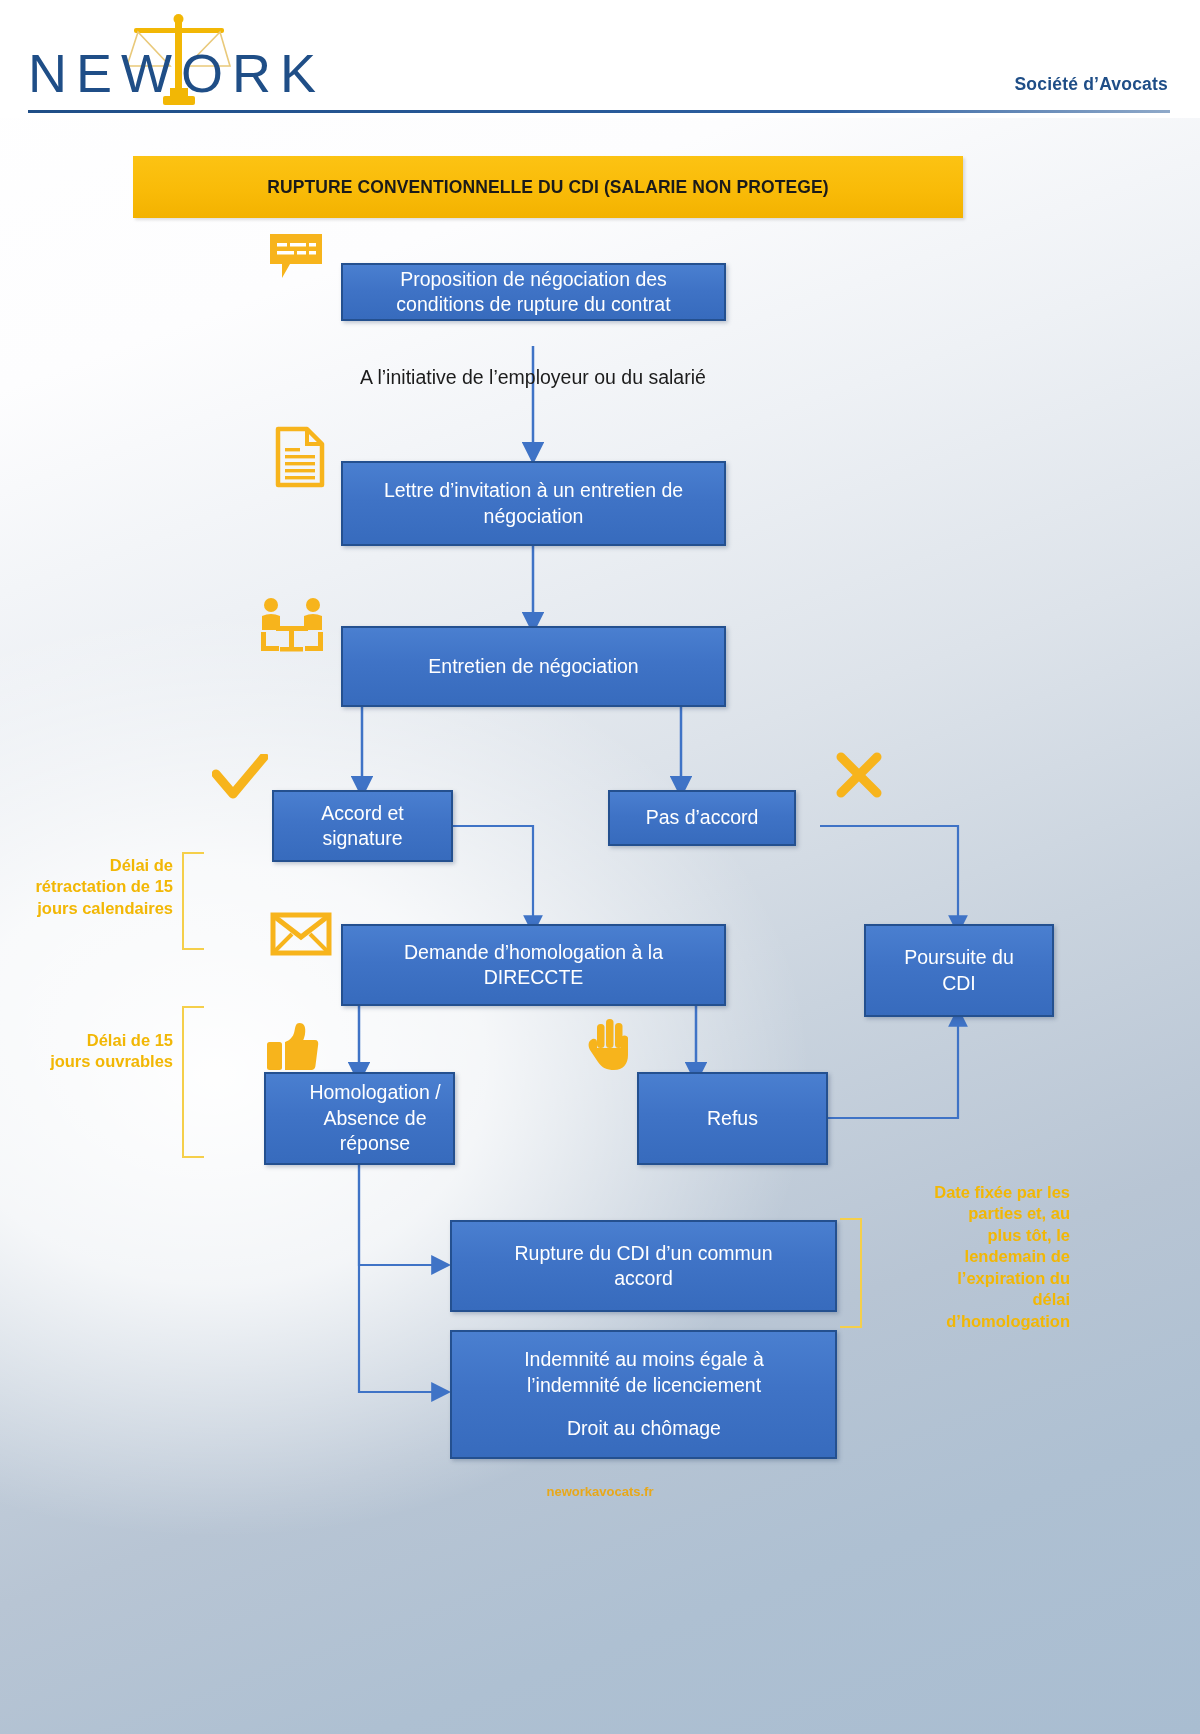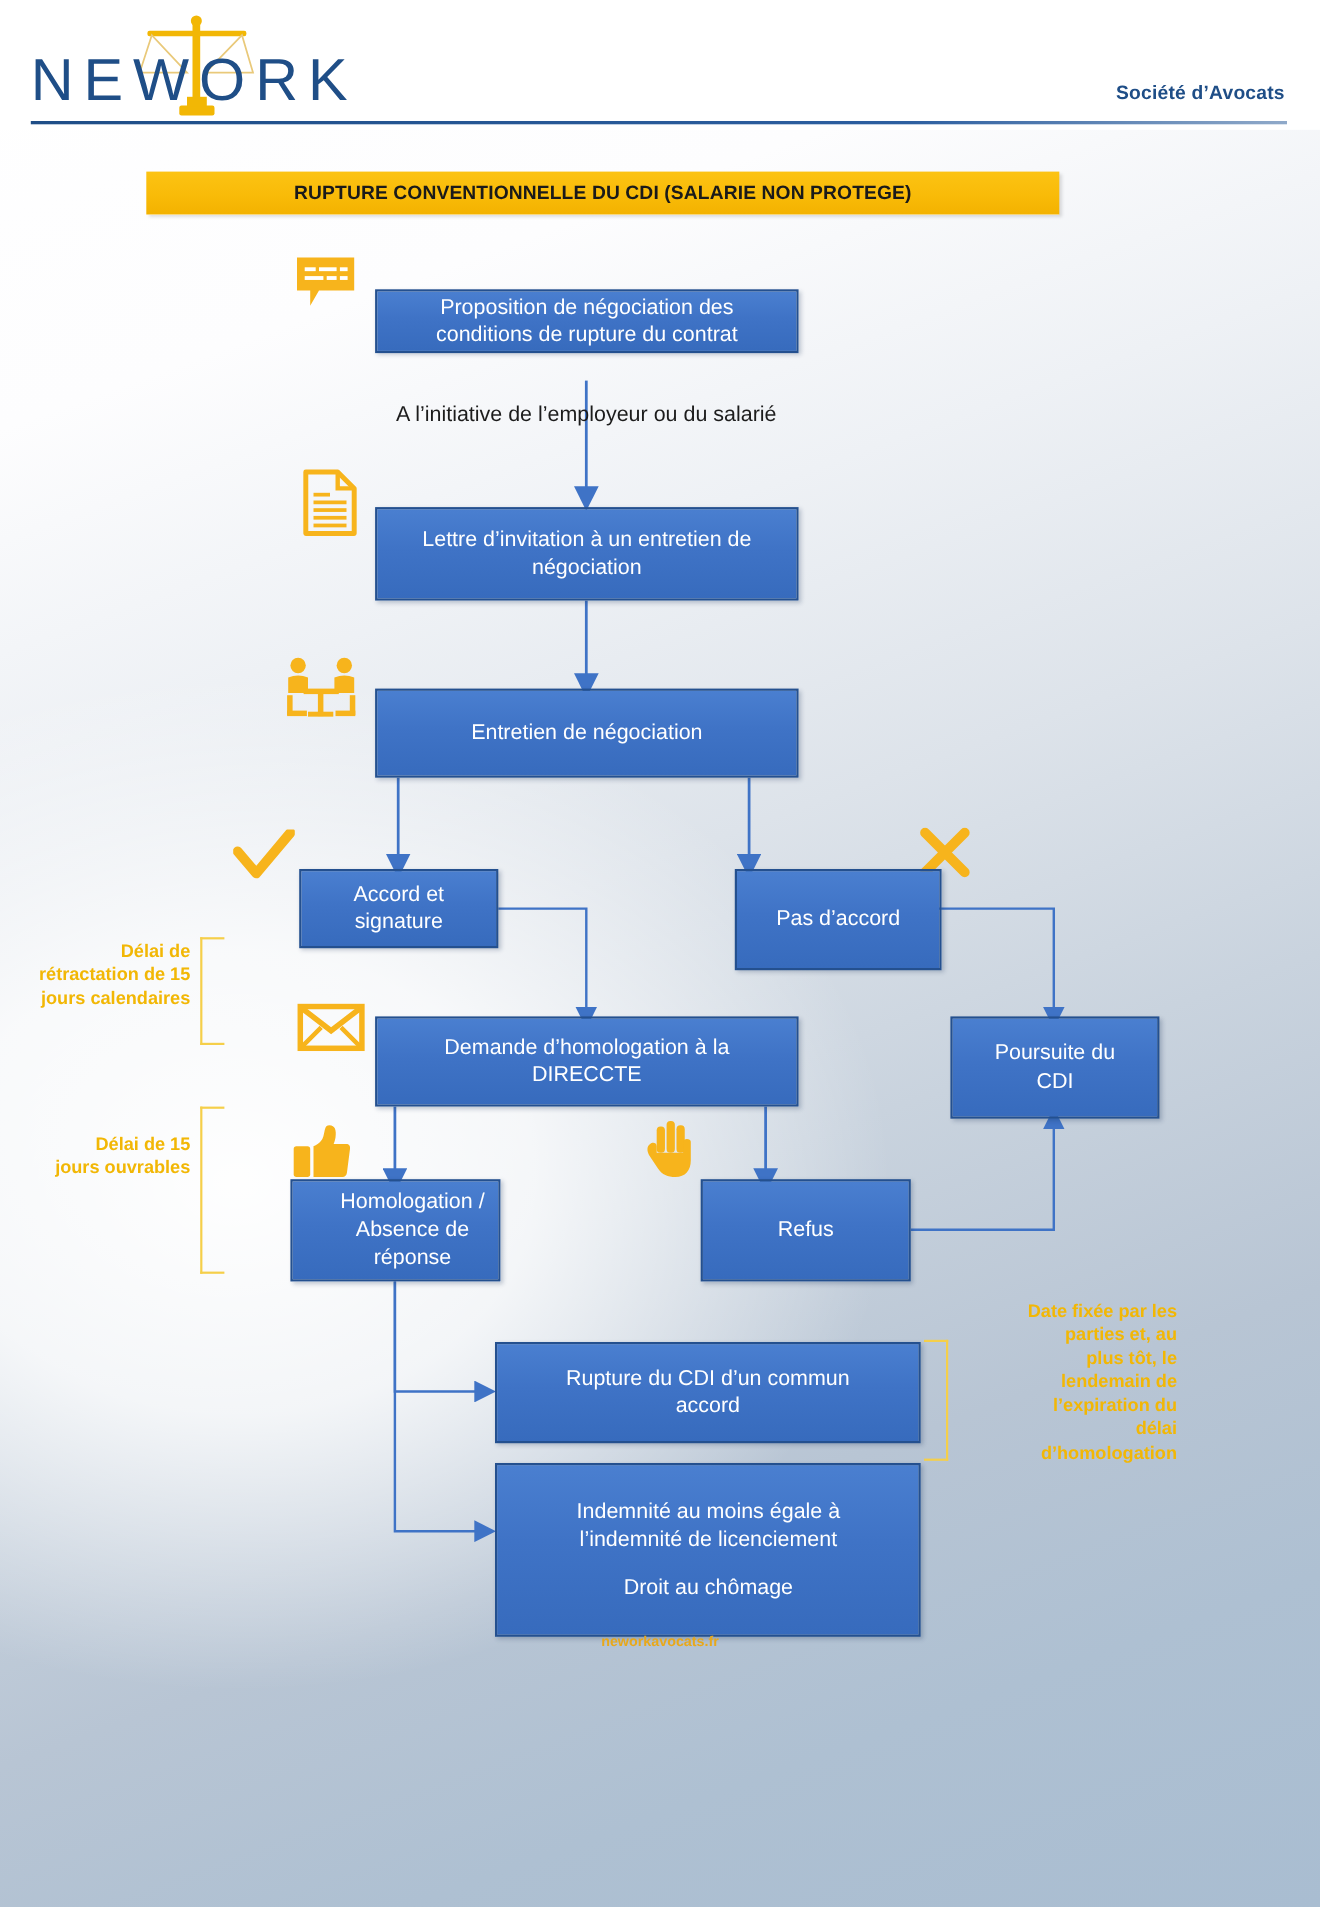--- a/index.html
+++ b/index.html
@@ -50,21 +50,21 @@
     font-size: 17.5px; font-weight: bold; color: #1f4e87;
     letter-spacing: 0.2px;
   }
   #headerrule {
     position: absolute; left: 28px; top: 110px; width: 1142px; height: 3px;
     background: linear-gradient(90deg, #1f4e87 0%, #2d5fa0 70%, #8fa9c9 100%);
   }
 
   
   #titlebanner {
-    position: absolute; left: 133px; top: 156px; width: 830px; height: 39px;
+    position: absolute; left: 133px; top: 156px; width: 830px; height: 62px;
     background: linear-gradient(180deg,#fcc313 0%, #f9bb08 55%, #f3b200 100%);
     display: flex; align-items: center; justify-content: center;
     box-shadow: 2px 2px 3px rgba(0,0,0,0.13);
   }
   #titlebanner .t {
     font-size: 17.5px; font-weight: bold; color: #1a1a1a; letter-spacing: 0.1px;
   }
 
   
   .box {
@@ -288,21 +288,21 @@
     </div>
   </div>
 
   <div class="box" style="left:272px; top:790px; width:181px; height:72px;">
     <div>
       <span>Accord et</span>
       <span>signature</span>
     </div>
   </div>
 
-  <div class="box" style="left:668px; top:790px; width:188px; height:92px;">
+  <div class="box" style="left:608px; top:790px; width:188px; height:56px;">
     <div>
       <span>Pas d’accord</span>
     </div>
   </div>
 
   <div class="box" style="left:341px; top:924px; width:385px; height:82px;">
     <div>
       <span>Demande d’homologation à la</span>
       <span>DIRECCTE</span>
     </div>
@@ -329,21 +329,21 @@
     </div>
   </div>
 
   <div class="box" style="left:450px; top:1220px; width:387px; height:92px;">
     <div>
       <span>Rupture du CDI d’un commun</span>
       <span>accord</span>
     </div>
   </div>
 
-  <div class="box" style="left:450px; top:1330px; width:387px; height:158px;padding-left:11px;">
+  <div class="box" style="left:450px; top:1330px; width:387px; height:129px;padding-left:11px;">
     <div>
       <span>Indemnité au moins égale à</span>
       <span>l’indemnité de licenciement</span>
       <span style="height:18px;"></span>
       <span>Droit au chômage</span>
     </div>
   </div>
 
   <div id="footer">neworkavocats.fr</div>
 

